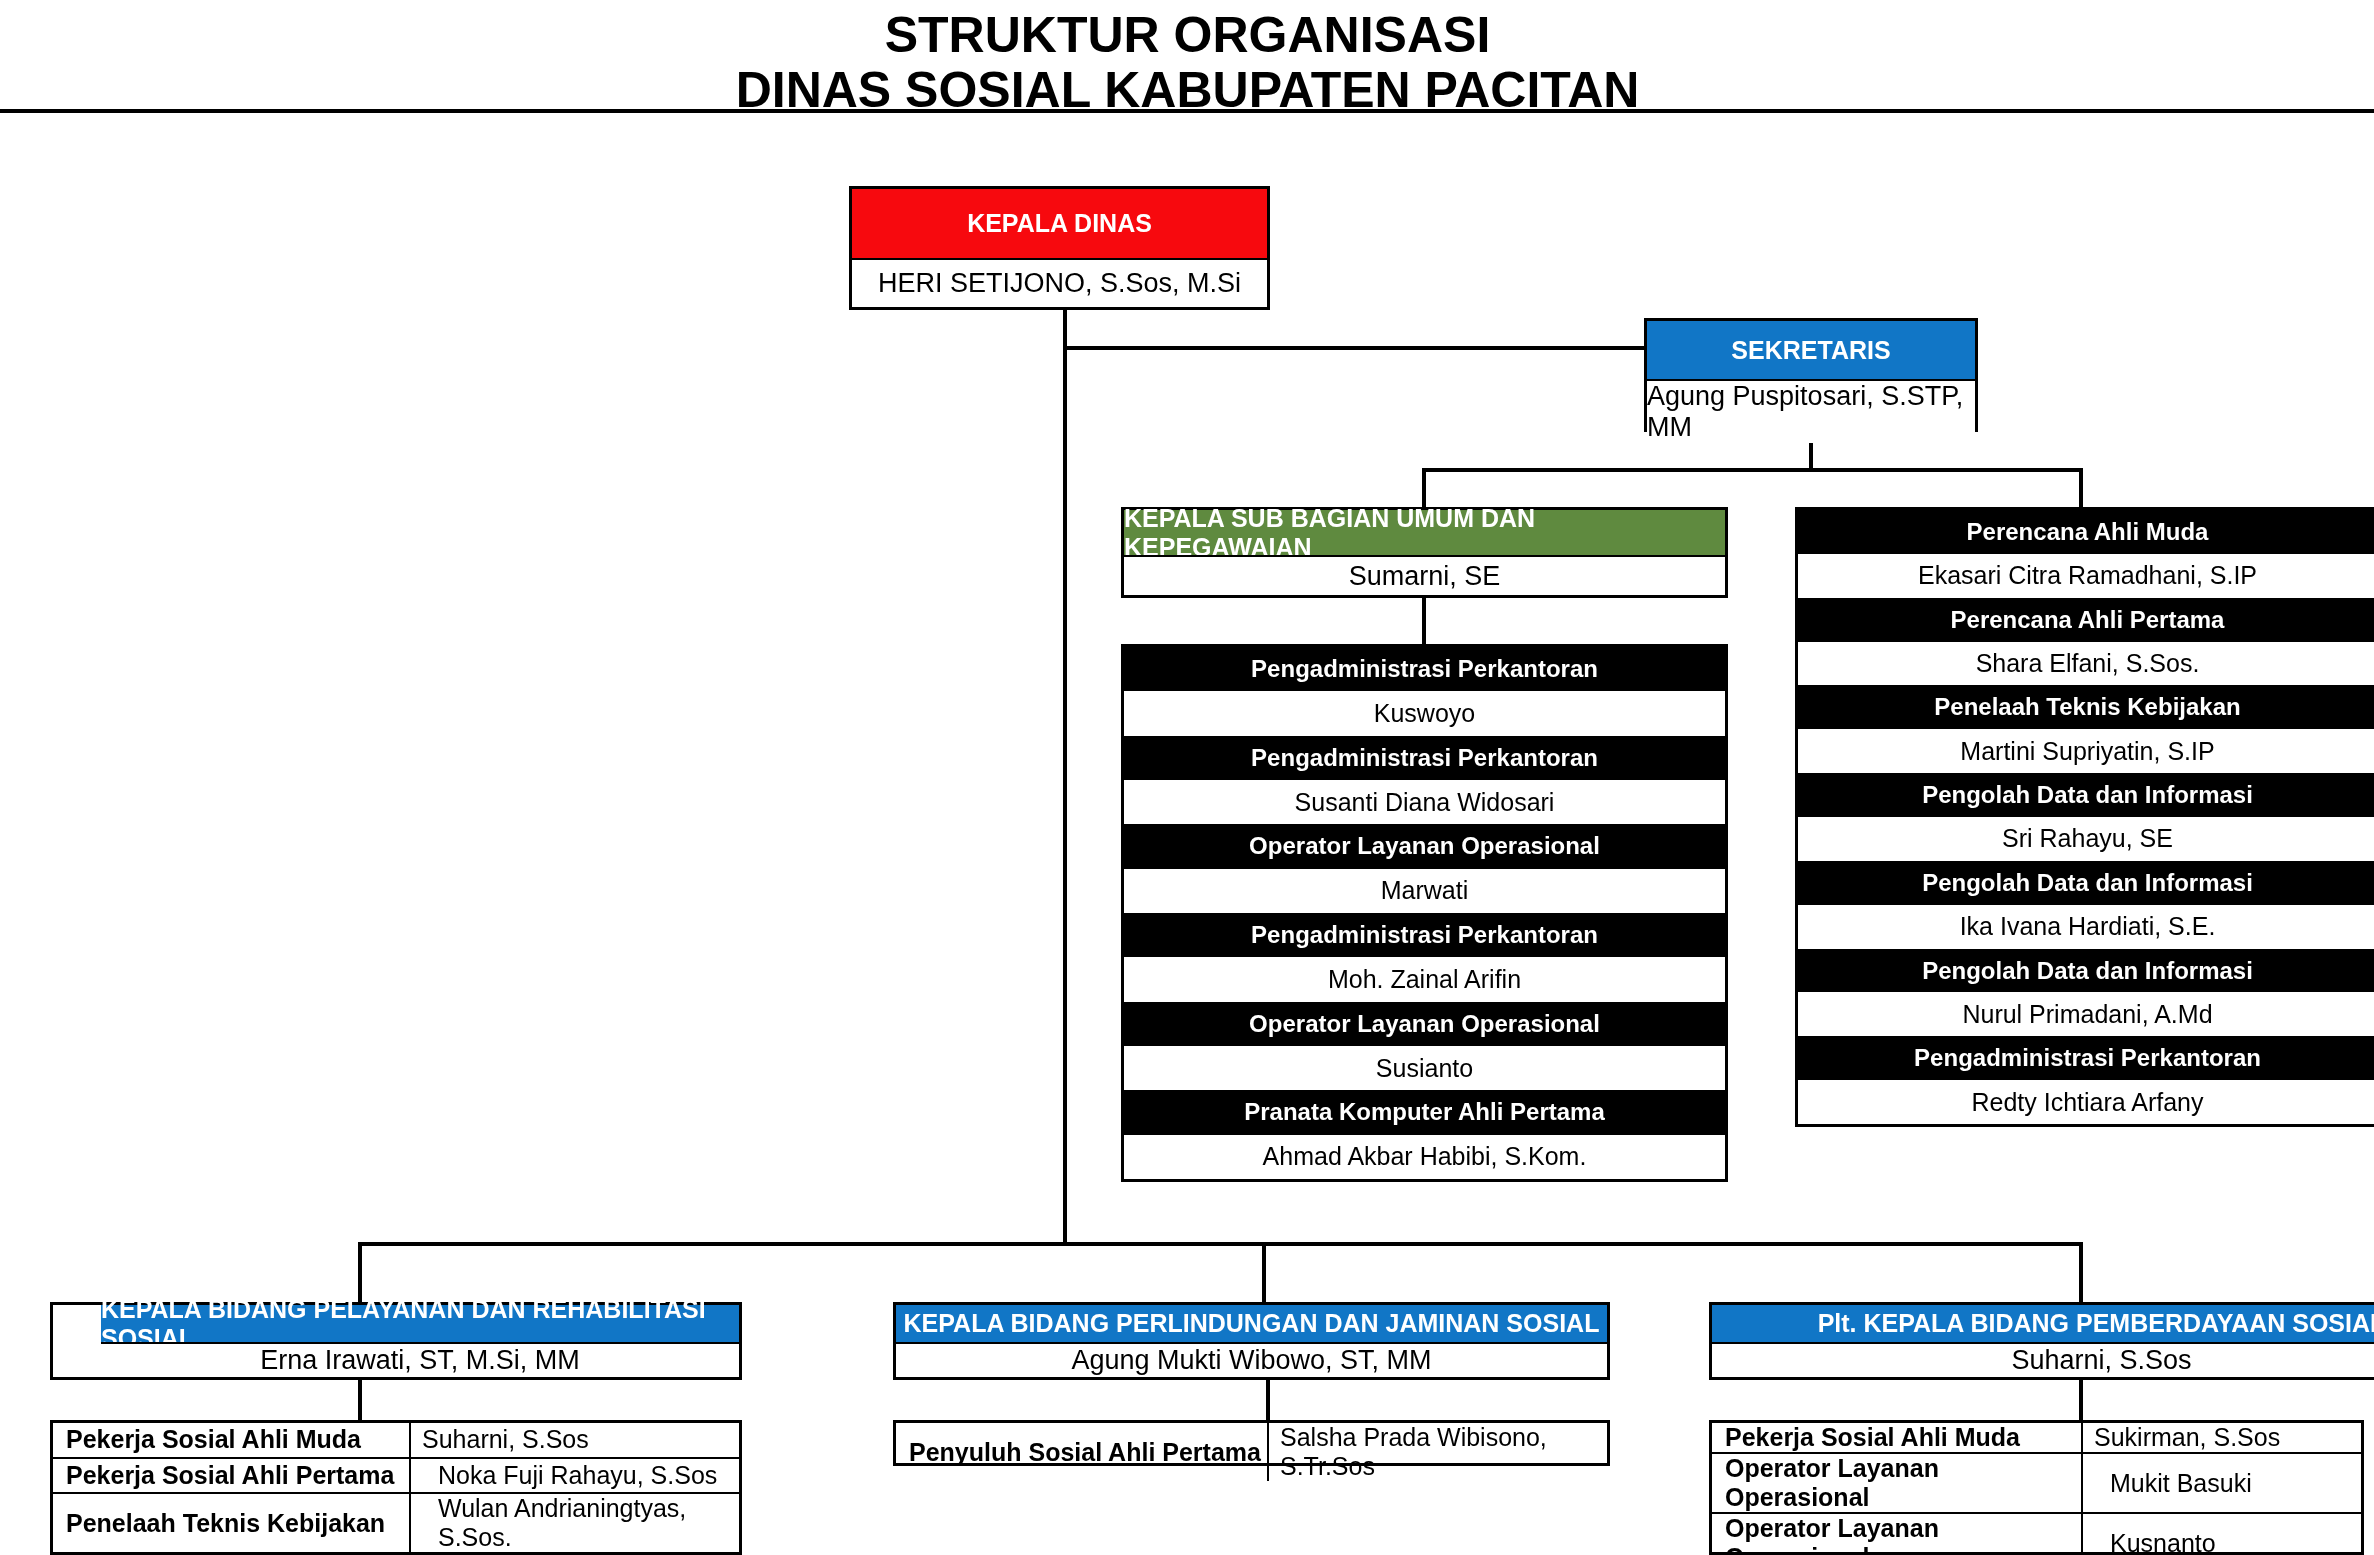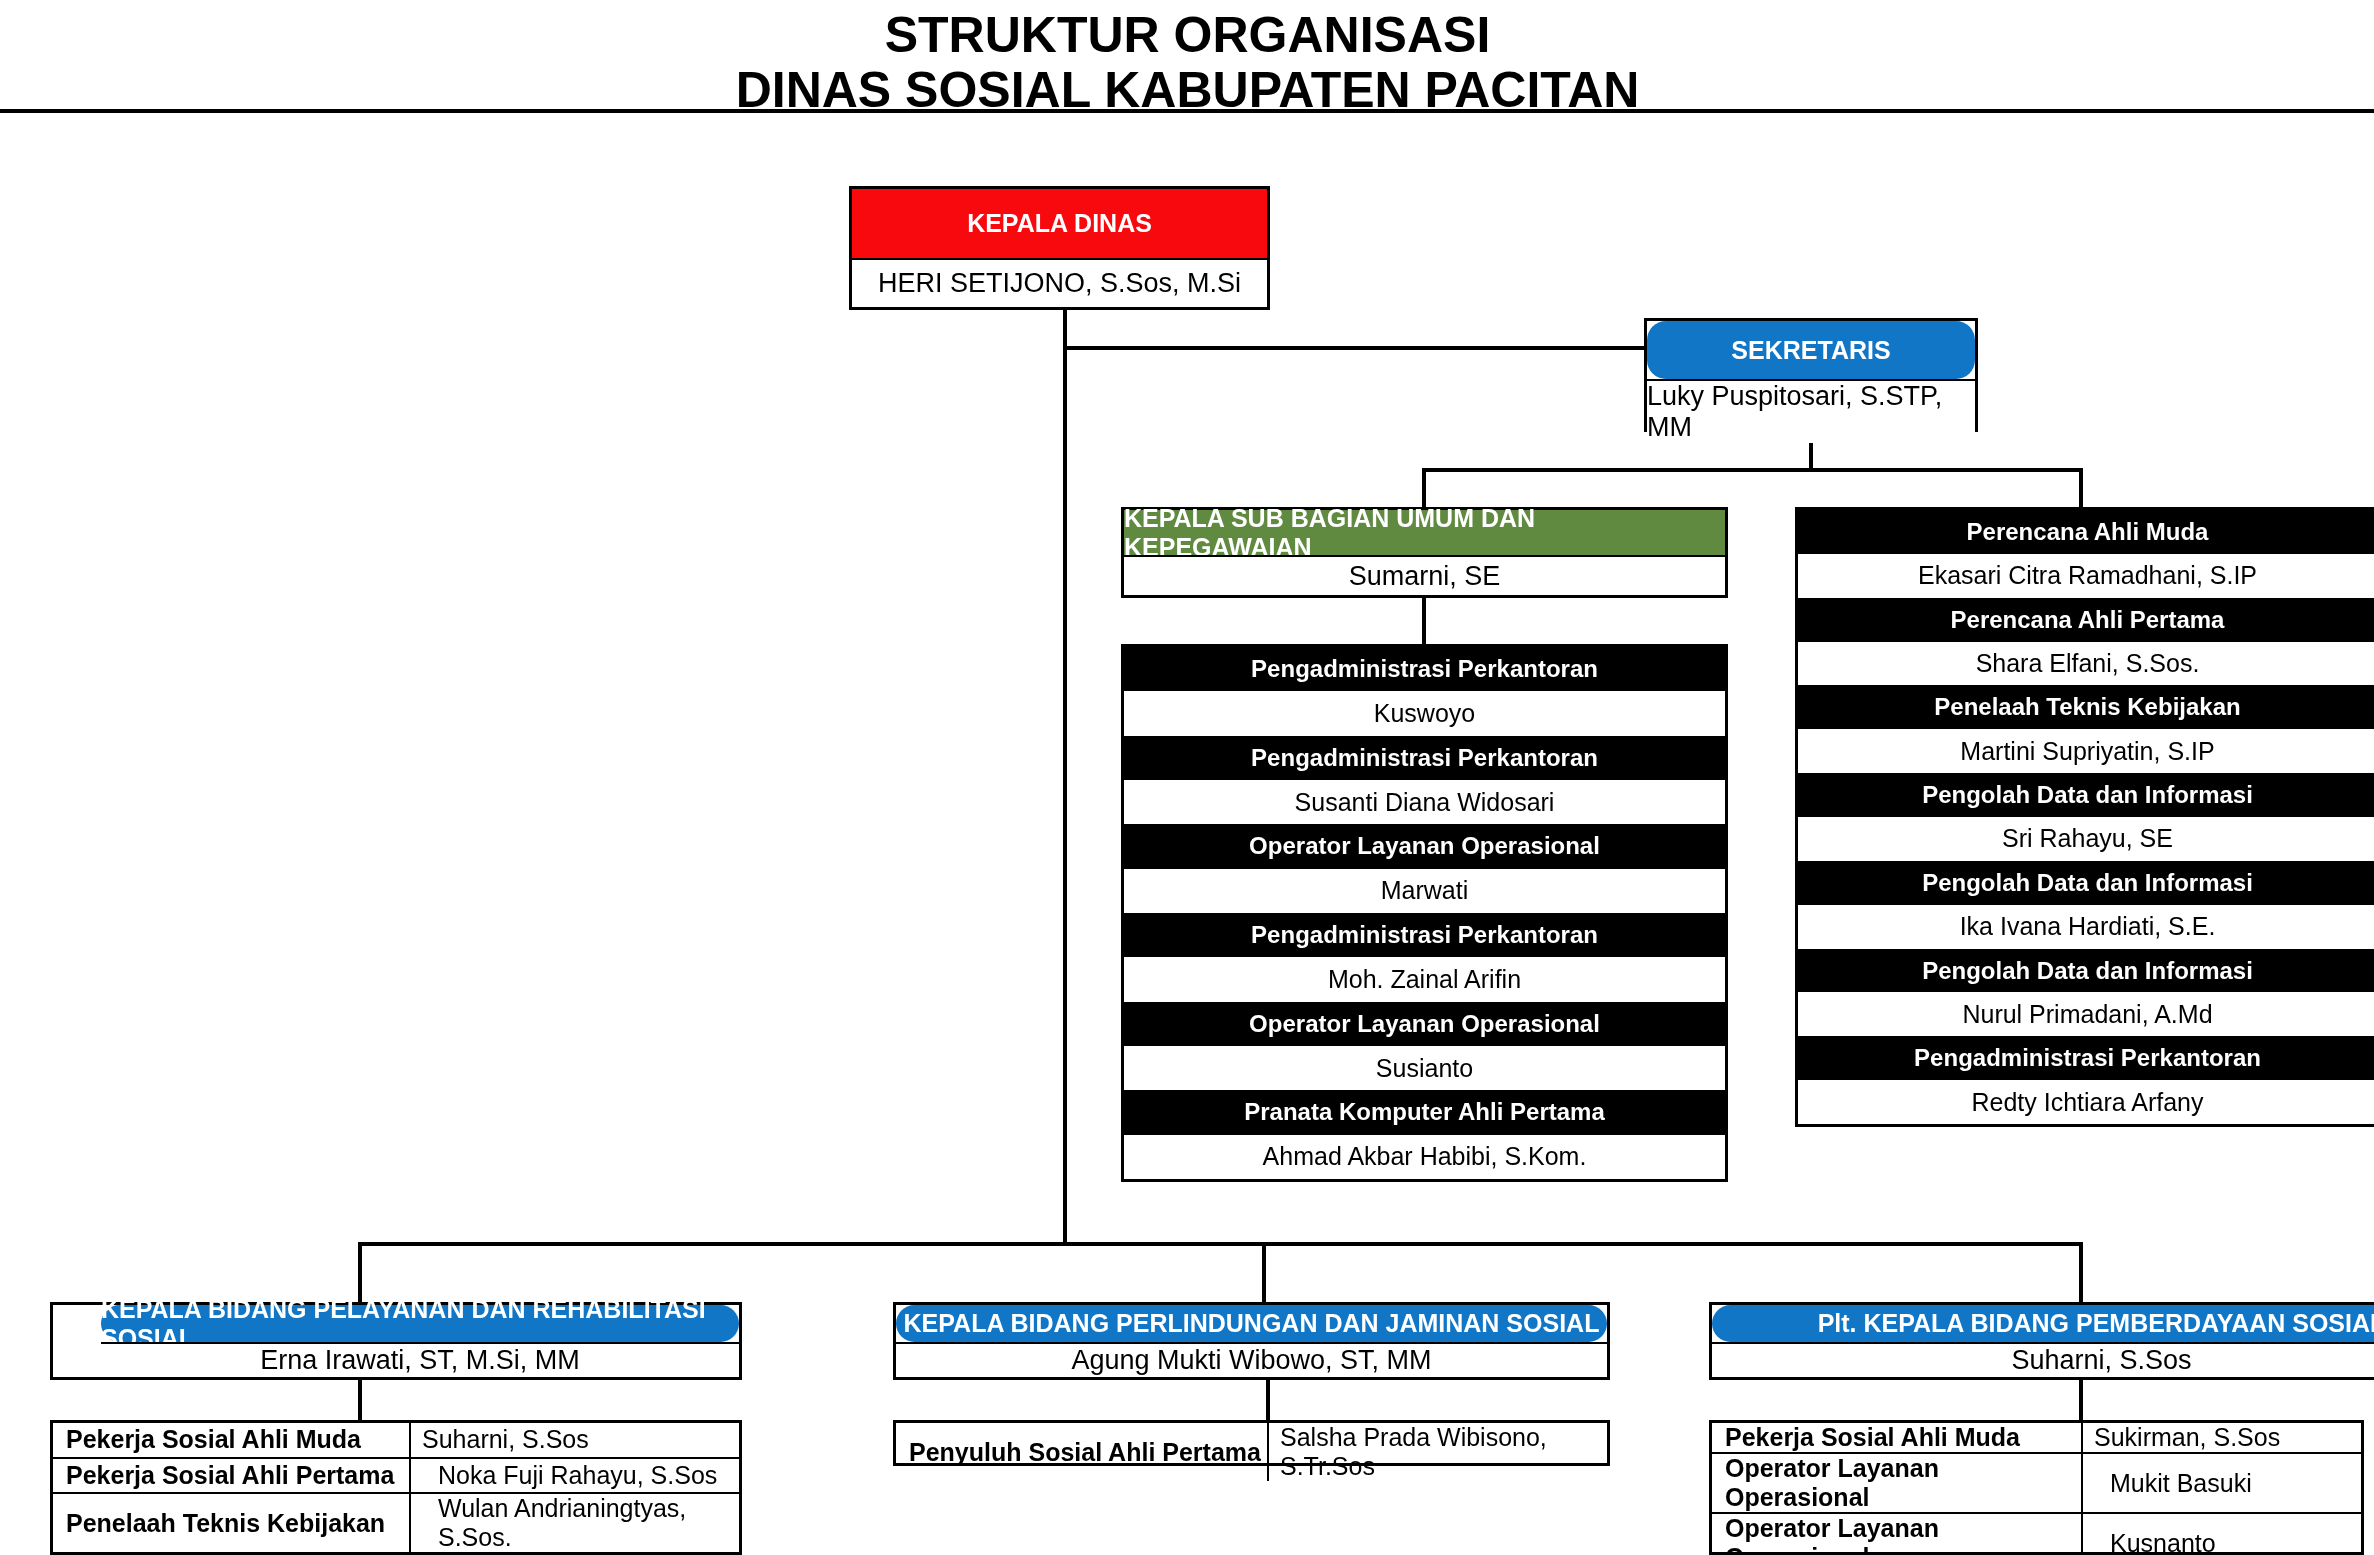--- a/index.html
+++ b/index.html
@@ -6,21 +6,21 @@
   .canvas{
     position:relative;width:2375px;height:1556px;background:#ffffff;
     font-family:"Liberation Sans", sans-serif;color:#000;overflow:hidden;
   }
   .title-line{position:absolute;left:0;width:2375px;text-align:center;font-weight:bold;font-size:50px;letter-spacing:0px;}
   .line{position:absolute;background:#000;}
   .box{position:absolute;border:3.7px solid #000;background:#fff;display:flex;flex-direction:column;box-sizing:border-box;}
   .box .hd{flex:0 0 auto;display:flex;align-items:center;justify-content:center;color:#ffffff;font-weight:bold;font-size:25px;}
   .box .nm{flex:1 1 auto;display:flex;align-items:center;justify-content:center;font-size:27px;background:#fff;border-top:2.8px solid #000;}
   .hd-red{background:var(--kepala-dinas-header,#F7090E);}
-  .hd-blue{background:var(--sekretaris-header,#1176C6);border-radius:19px;}
+  .hd-blue{background:var(--sekretaris-header,#1176C6);}
   .hd-green{background:var(--sub-bagian-header,#5F8A3F);}
   .stack{position:absolute;border:3.7px solid #000;background:#fff;display:flex;flex-direction:column;box-sizing:border-box;}
   .stack .role{flex:1 1 0;background:var(--staff-header,#000);color:#fff;font-weight:bold;display:flex;align-items:center;justify-content:center;font-size:24px;}
   .stack .person{flex:1 1 0;background:#fff;display:flex;align-items:center;justify-content:center;font-size:25px;}
   .tbl{position:absolute;border:3.7px solid #000;background:#fff;display:flex;flex-direction:column;box-sizing:border-box;}
   .tbl .row{flex:1 1 0;display:flex;}
   .tbl .row + .row{border-top:2.8px solid #000;gap:16px;}
   .tbl .c1{flex:0 0 auto;display:flex;align-items:center;font-weight:bold;font-size:25px;padding-left:13px;border-right:2.8px solid #000;box-sizing:border-box;}
   .tbl .c2{flex:1 1 auto;display:flex;align-items:center;font-size:25px;padding-left:11px;}
 </style>
@@ -48,21 +48,21 @@
   <div class="line" style="left:1266px;top:1378px;width:3.7px;height:44px;"></div>
   <div class="line" style="left:2079px;top:1378px;width:3.7px;height:44px;"></div>
 
   <div class="box" style="left:849px;top:186px;width:421px;height:124px;">
     <div class="hd hd-red" style="height:69px;">KEPALA DINAS</div>
     <div class="nm">HERI SETIJONO, S.Sos, M.Si</div>
   </div>
 
   <div class="box" style="left:1644px;top:318px;width:334px;height:114px;">
     <div class="hd hd-blue" style="height:58px;">SEKRETARIS</div>
-    <div class="nm">Luky Puspitosari, S.STP, MM</div>
+    <div class="nm">Agung Puspitosari, S.STP, MM</div>
   </div>
 
   <div class="box" style="left:1121px;top:507px;width:607px;height:91px;">
     <div class="hd hd-green" style="height:45px;">KEPALA SUB BAGIAN UMUM DAN KEPEGAWAIAN</div>
     <div class="nm">Sumarni, SE</div>
   </div>
 
   <div class="stack" style="left:1121px;top:644px;width:607px;height:538px;">
     <div class="role">Pengadministrasi Perkantoran</div>
     <div class="person">Kuswoyo</div>

